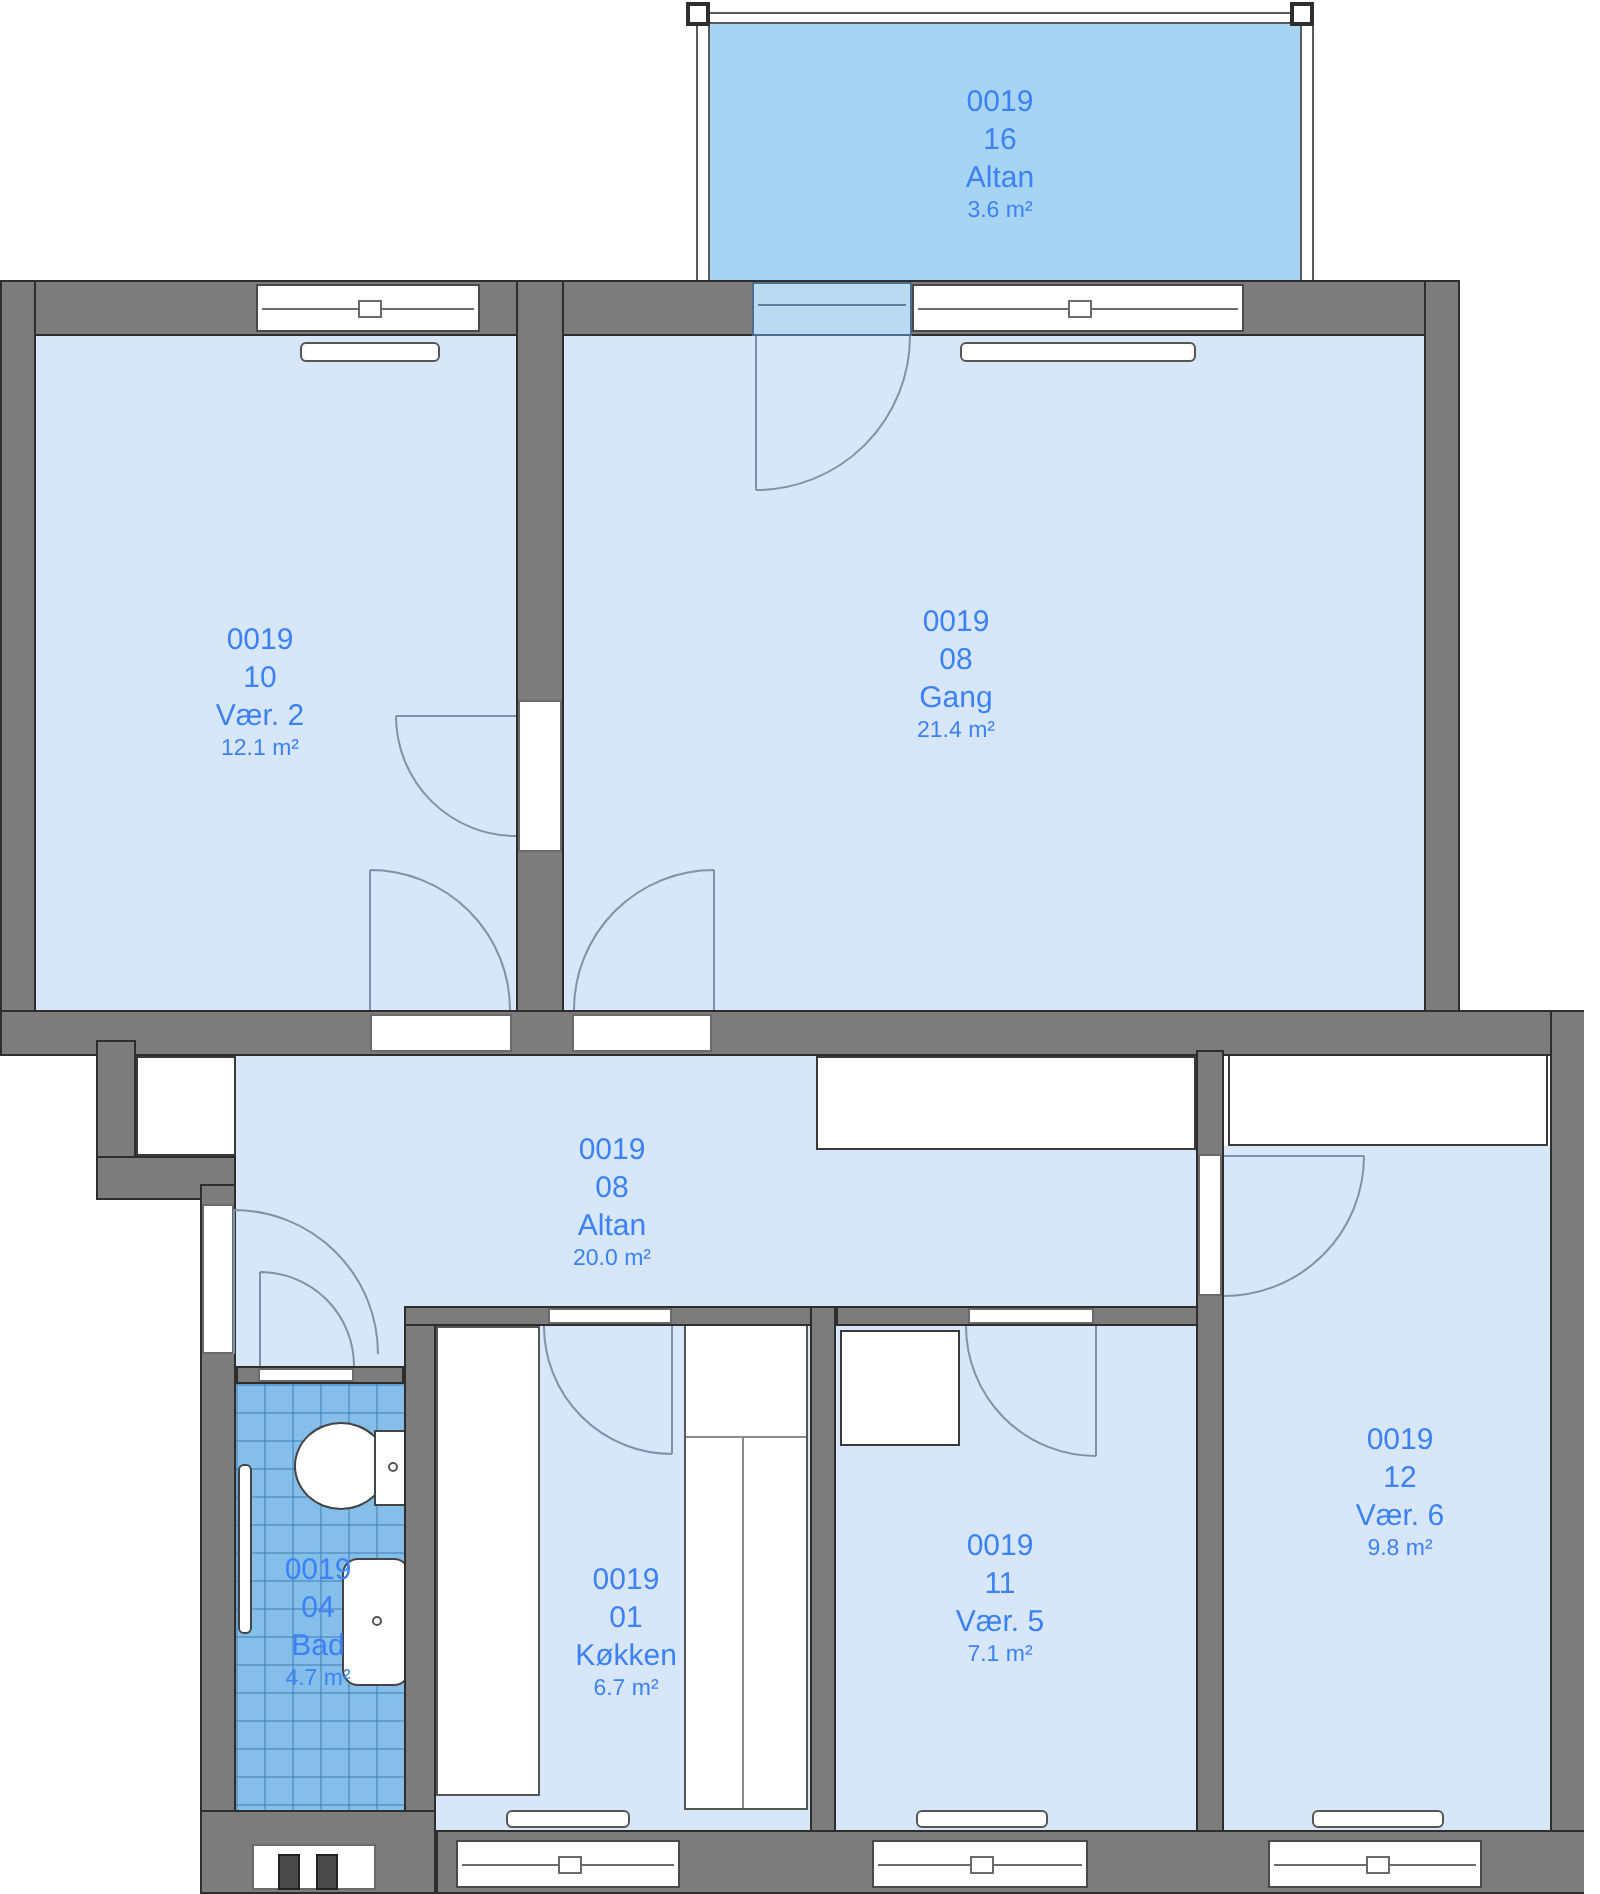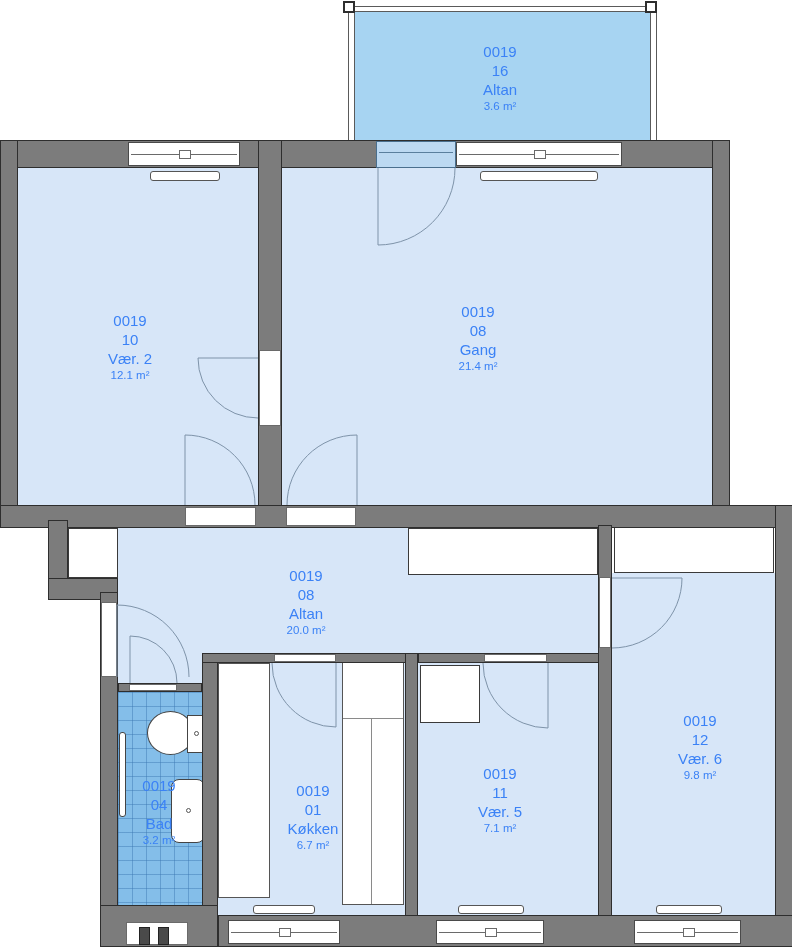--- a/index.html
+++ b/index.html
@@ -157,21 +157,21 @@
   <div class="label" style="left:306px;top:602px;">
     <div class="l1">0019</div>
     <div class="l1">08</div>
     <div class="l1">Altan</div>
     <div class="l2">20.0 m²</div>
   </div>
   <div class="label" style="left:159px;top:812px;">
     <div class="l1">0019</div>
     <div class="l1">04</div>
     <div class="l1">Bad</div>
-    <div class="l2">3.2 m²</div>
+    <div class="l2">4.7 m²</div>
   </div>
   <div class="label" style="left:313px;top:817px;">
     <div class="l1">0019</div>
     <div class="l1">01</div>
     <div class="l1">Køkken</div>
     <div class="l2">6.7 m²</div>
   </div>
   <div class="label" style="left:500px;top:800px;">
     <div class="l1">0019</div>
     <div class="l1">11</div>

